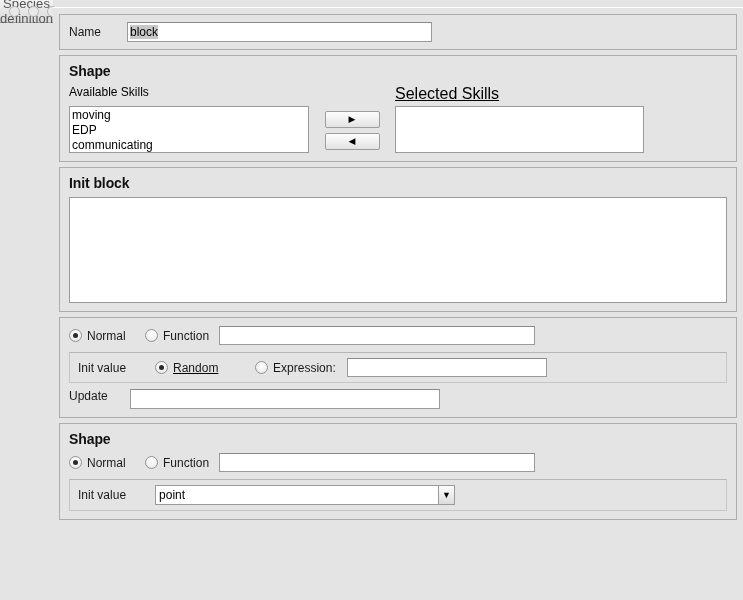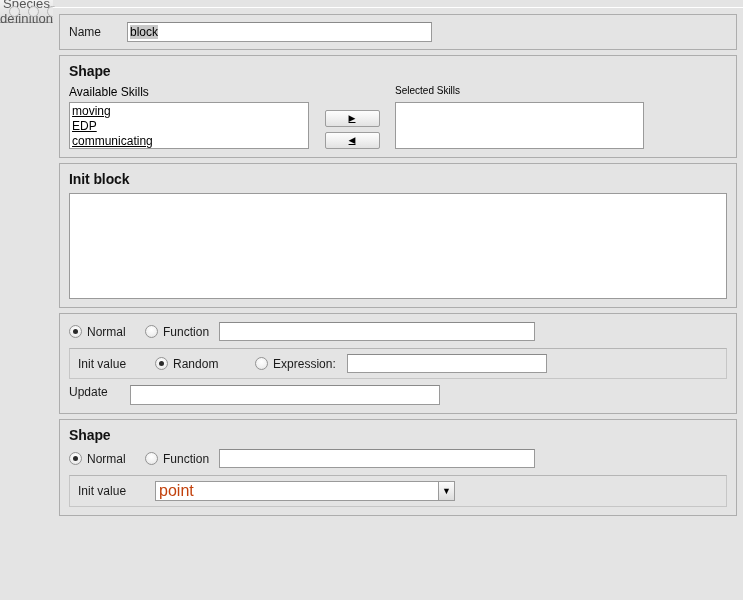--- a/index.html
+++ b/index.html
@@ -115,25 +115,24 @@
   }
   .name-label { width: 58px; font-size: 12px; }
   .name-field { width: 305px; height: 20px; }
 
   
   .skills-labels {
     display: flex;
     margin-bottom: 3px;
   }
   .skills-label-a { width: 326px; font-size: 12px; }
-  .skills-label-b { font-size: 10px; }
+  .skills-label-b { font-size: 16px; text-decoration: underline; }
   .skills-body {
     display: flex;
-    align-items: flex-end;
-    text-decoration: underline;
+    align-items: center;
   }
   .listbox {
     background: #ffffff;
     border: 1px solid #9a9a9a;
     box-sizing: border-box;
     width: 240px;
     height: 47px;
     padding: 1px 2px;
     overflow: hidden;
   }
@@ -222,21 +221,21 @@
     background: #e4e4e4;
     box-sizing: border-box;
     padding: 5px 8px;
     margin-bottom: 6px;
   }
   .inner-row {
     display: flex;
     align-items: center;
   }
   .inner-label { width: 77px; font-size: 12px; }
-  .iv-random { width: 100px; }
+  .iv-random { width: 100px; text-decoration: underline; }
   .expr-field {
     width: 200px;
     height: 19px;
     margin-left: 11px;
   }
 
   .update-row {
     display: flex;
   }
   .update-label { width: 61px; font-size: 12px; }
@@ -247,22 +246,22 @@
     display: flex;
     align-items: stretch;
     width: 300px;
     height: 20px;
     border: 1px solid #9a9a9a;
     background: #ffffff;
     box-sizing: border-box;
   }
   .combo-value {
     flex: 1 1 auto;
-    font-size: 16px;
-    color: #c2410c;
+    font-size: 12px;
+    color: #000000;
     display: flex;
     align-items: center;
     padding-left: 3px;
     overflow: hidden;
     white-space: nowrap;
   }
   .combo-arrow {
     flex: 0 0 15px;
     border-left: 1px solid #9a9a9a;
     background: linear-gradient(to bottom, #fcfcfc 0%, #ededed 50%, #dcdcdc 100%);

